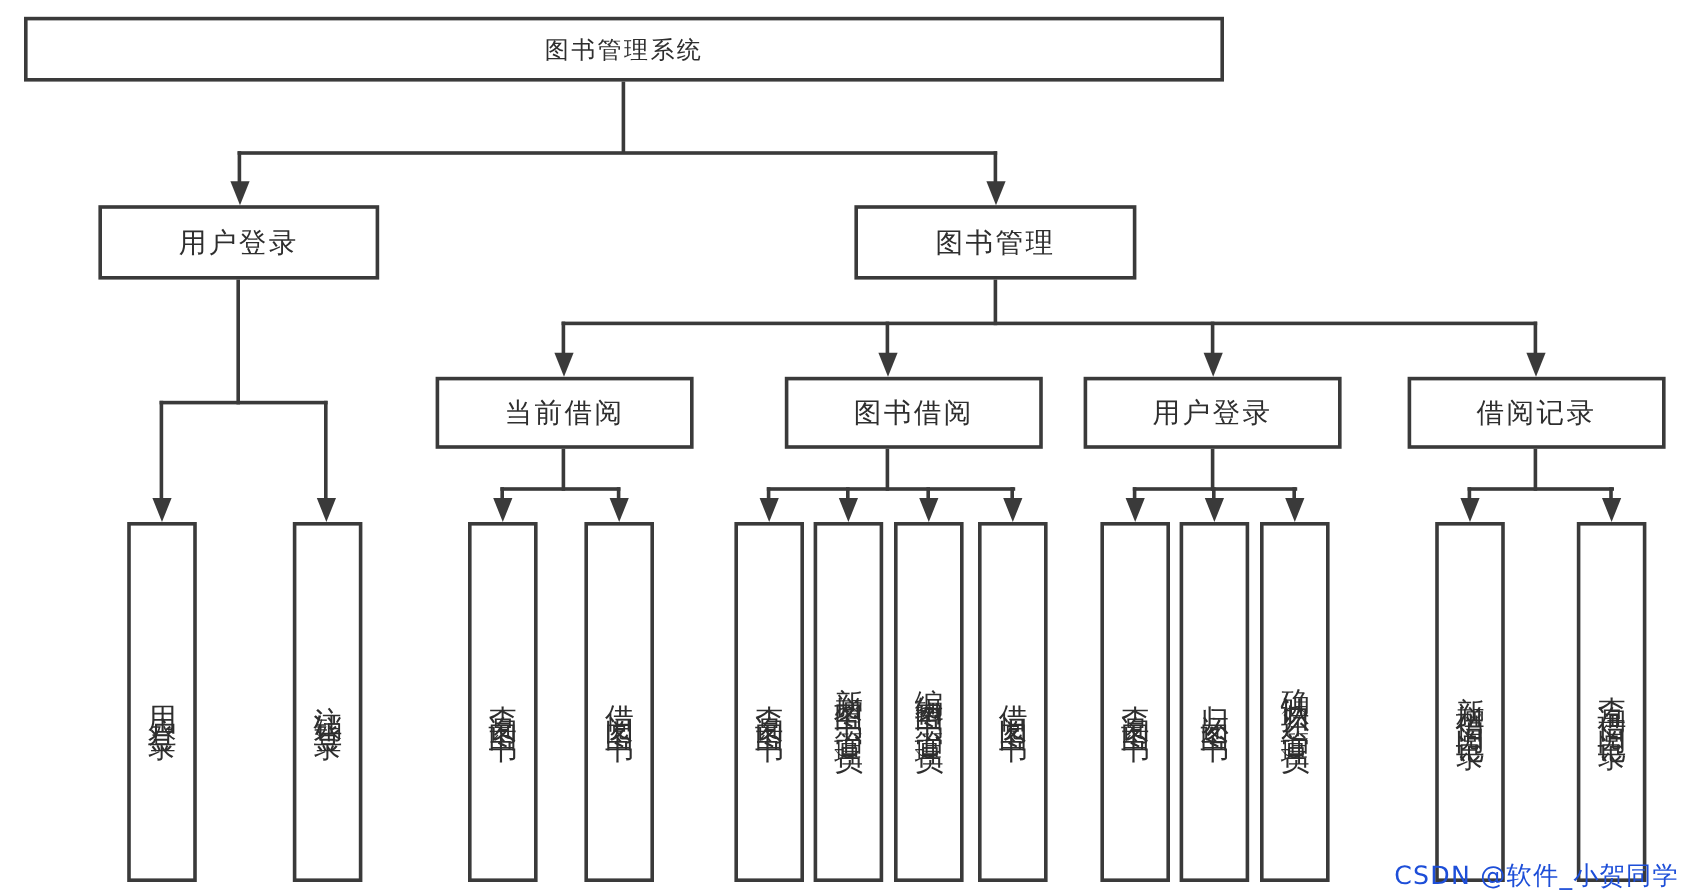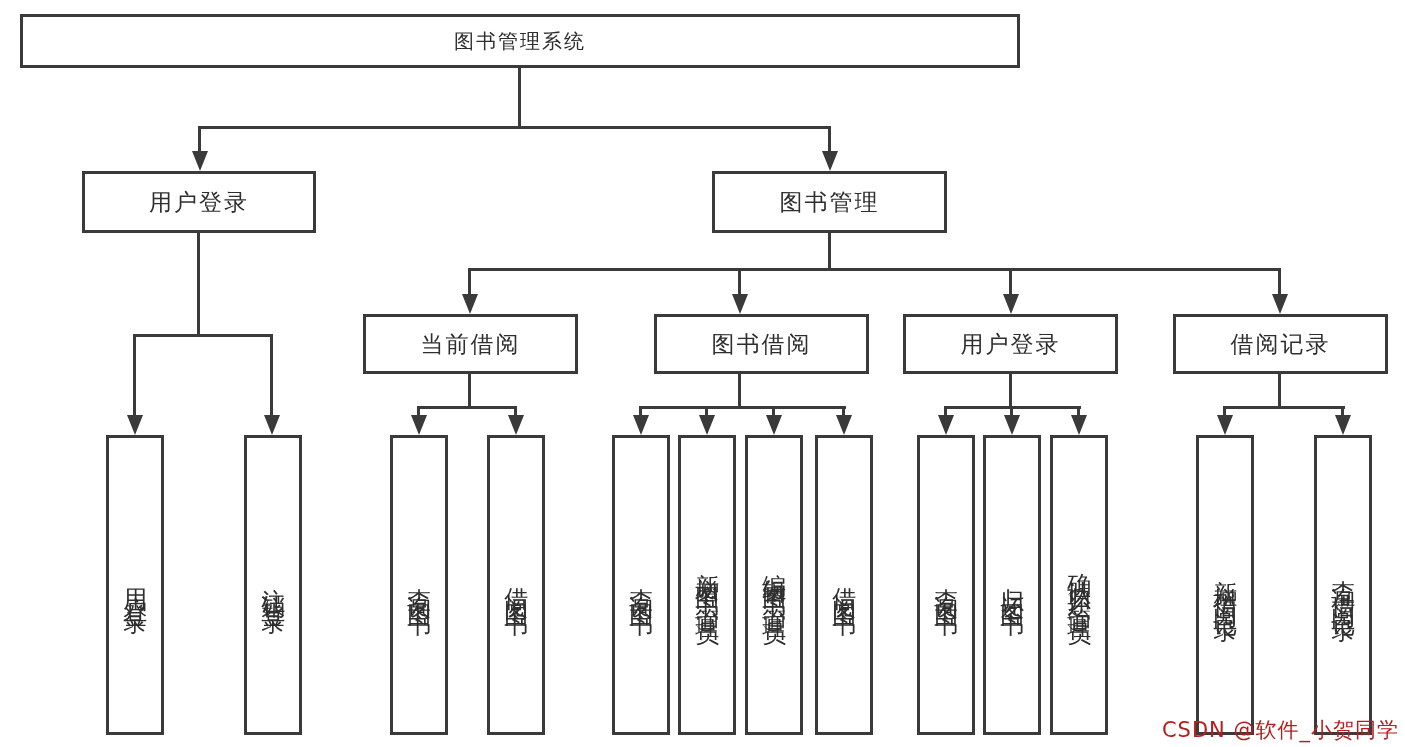--- a/index.html
+++ b/index.html
@@ -8,21 +8,21 @@
   .box{position:absolute;border:3px solid #3a3a3a;background:#ffffff;display:flex;
        align-items:center;justify-content:center;box-sizing:border-box;text-align:center;}
   .box.h{font-size:23px;letter-spacing:2px;}
   .box.title{font-size:20px;letter-spacing:2px;}
   .vt{writing-mode:vertical-rl;text-orientation:mixed;font-size:24px;letter-spacing:8px;line-height:1.1;}
   .vt.long{letter-spacing:7px;}
   .vl{position:absolute;width:3px;background:#3a3a3a;}
   .hl{position:absolute;height:3px;background:#3a3a3a;}
   .ar{position:absolute;width:0;height:0;border-left:8px solid transparent;
       border-right:8px solid transparent;border-top:20px solid #3a3a3a;}
-  .watermark{position:absolute;right:6px;bottom:3px;font-size:21px;color:#b91c1c;z-index:5;letter-spacing:1px;}
+  .watermark{position:absolute;right:6px;bottom:3px;font-size:21px;color:#1d4ed8;z-index:5;letter-spacing:1px;}
 </style>
 </head>
 <body>
 
 <div class="canvas">
 
   <div class="box title" style="left:20px;top:14px;width:1000px;height:54px;">图书管理系统</div>
 
   <div class="box h" style="left:82px;top:171px;width:234px;height:62px;">用户登录</div>
   <div class="box h" style="left:712px;top:171px;width:235px;height:62px;">图书管理</div>

